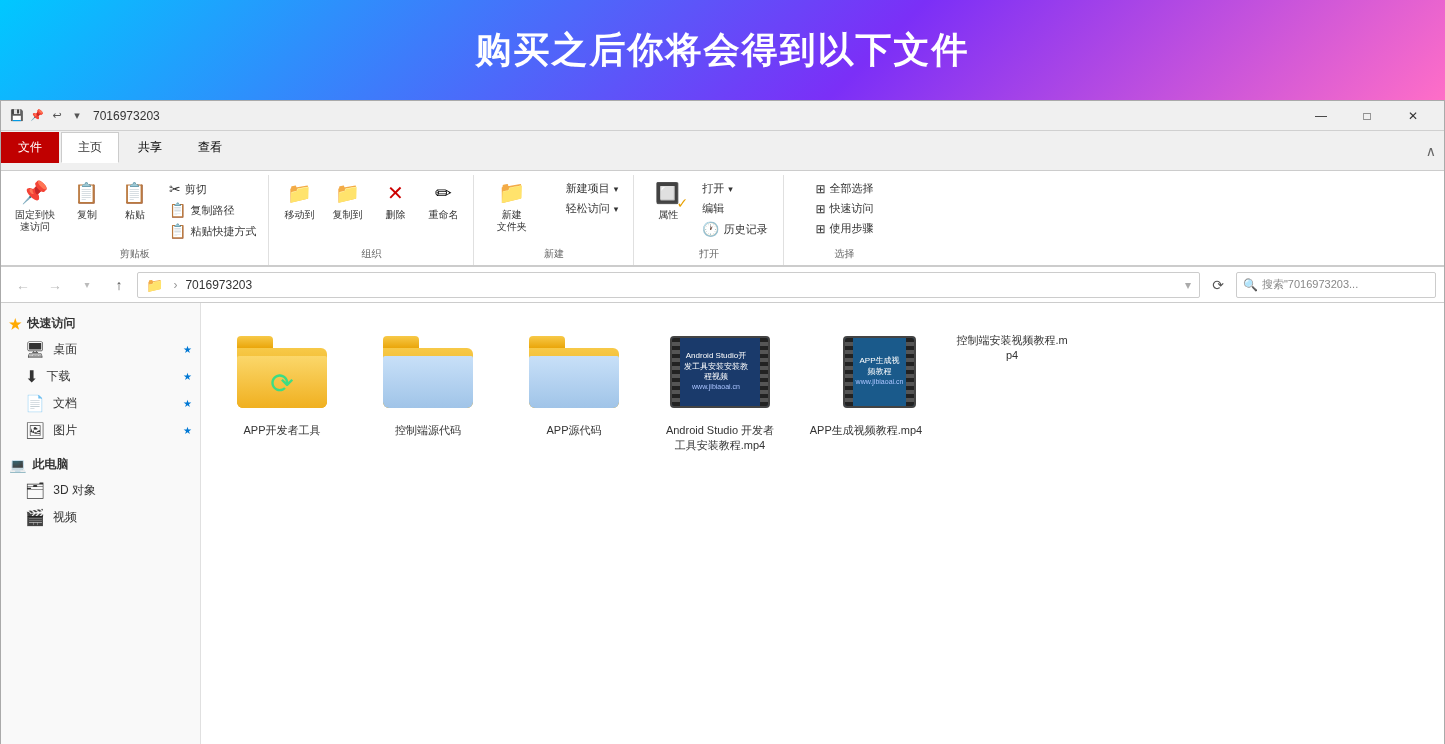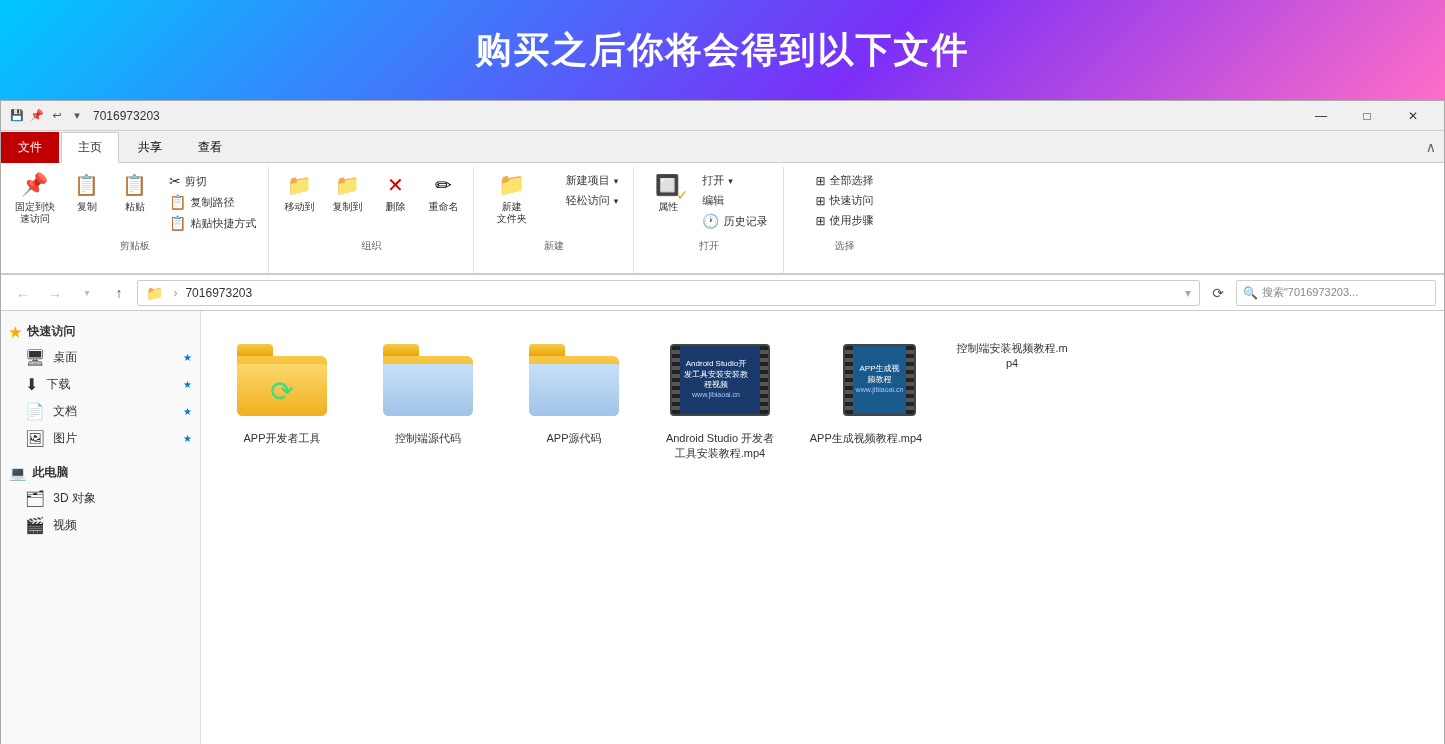--- a/index.html
+++ b/index.html
@@ -73,21 +73,21 @@
       background: transparent;
       border: none;
       color: #333;
     }
 
     
     .ribbon-tabs {
       background: #f0f0f0;
       display: flex;
       align-items: flex-end;
-      padding: 0 0 0 0;
+      padding: 0 0 8px 0;
       border-bottom: 1px solid #ccc;
     }
     .ribbon-tab {
       padding: 6px 16px;
       font-size: 12px;
       cursor: pointer;
       border: 1px solid transparent;
       margin-right: 2px;
       position: relative;
       top: 1px;
@@ -124,21 +124,21 @@
     .ribbon-group-content {
       display: flex;
       align-items: flex-start;
       gap: 4px;
       flex: 1;
       padding-bottom: 4px;
     }
     .ribbon-group-label {
       font-size: 10px;
       color: #666;
-      padding: 2px 0 20px;
+      padding: 2px 0 4px;
       text-align: center;
     }
     .ribbon-btn {
       display: flex;
       flex-direction: column;
       align-items: center;
       cursor: pointer;
       padding: 2px 4px;
       border-radius: 3px;
       min-width: 44px;

